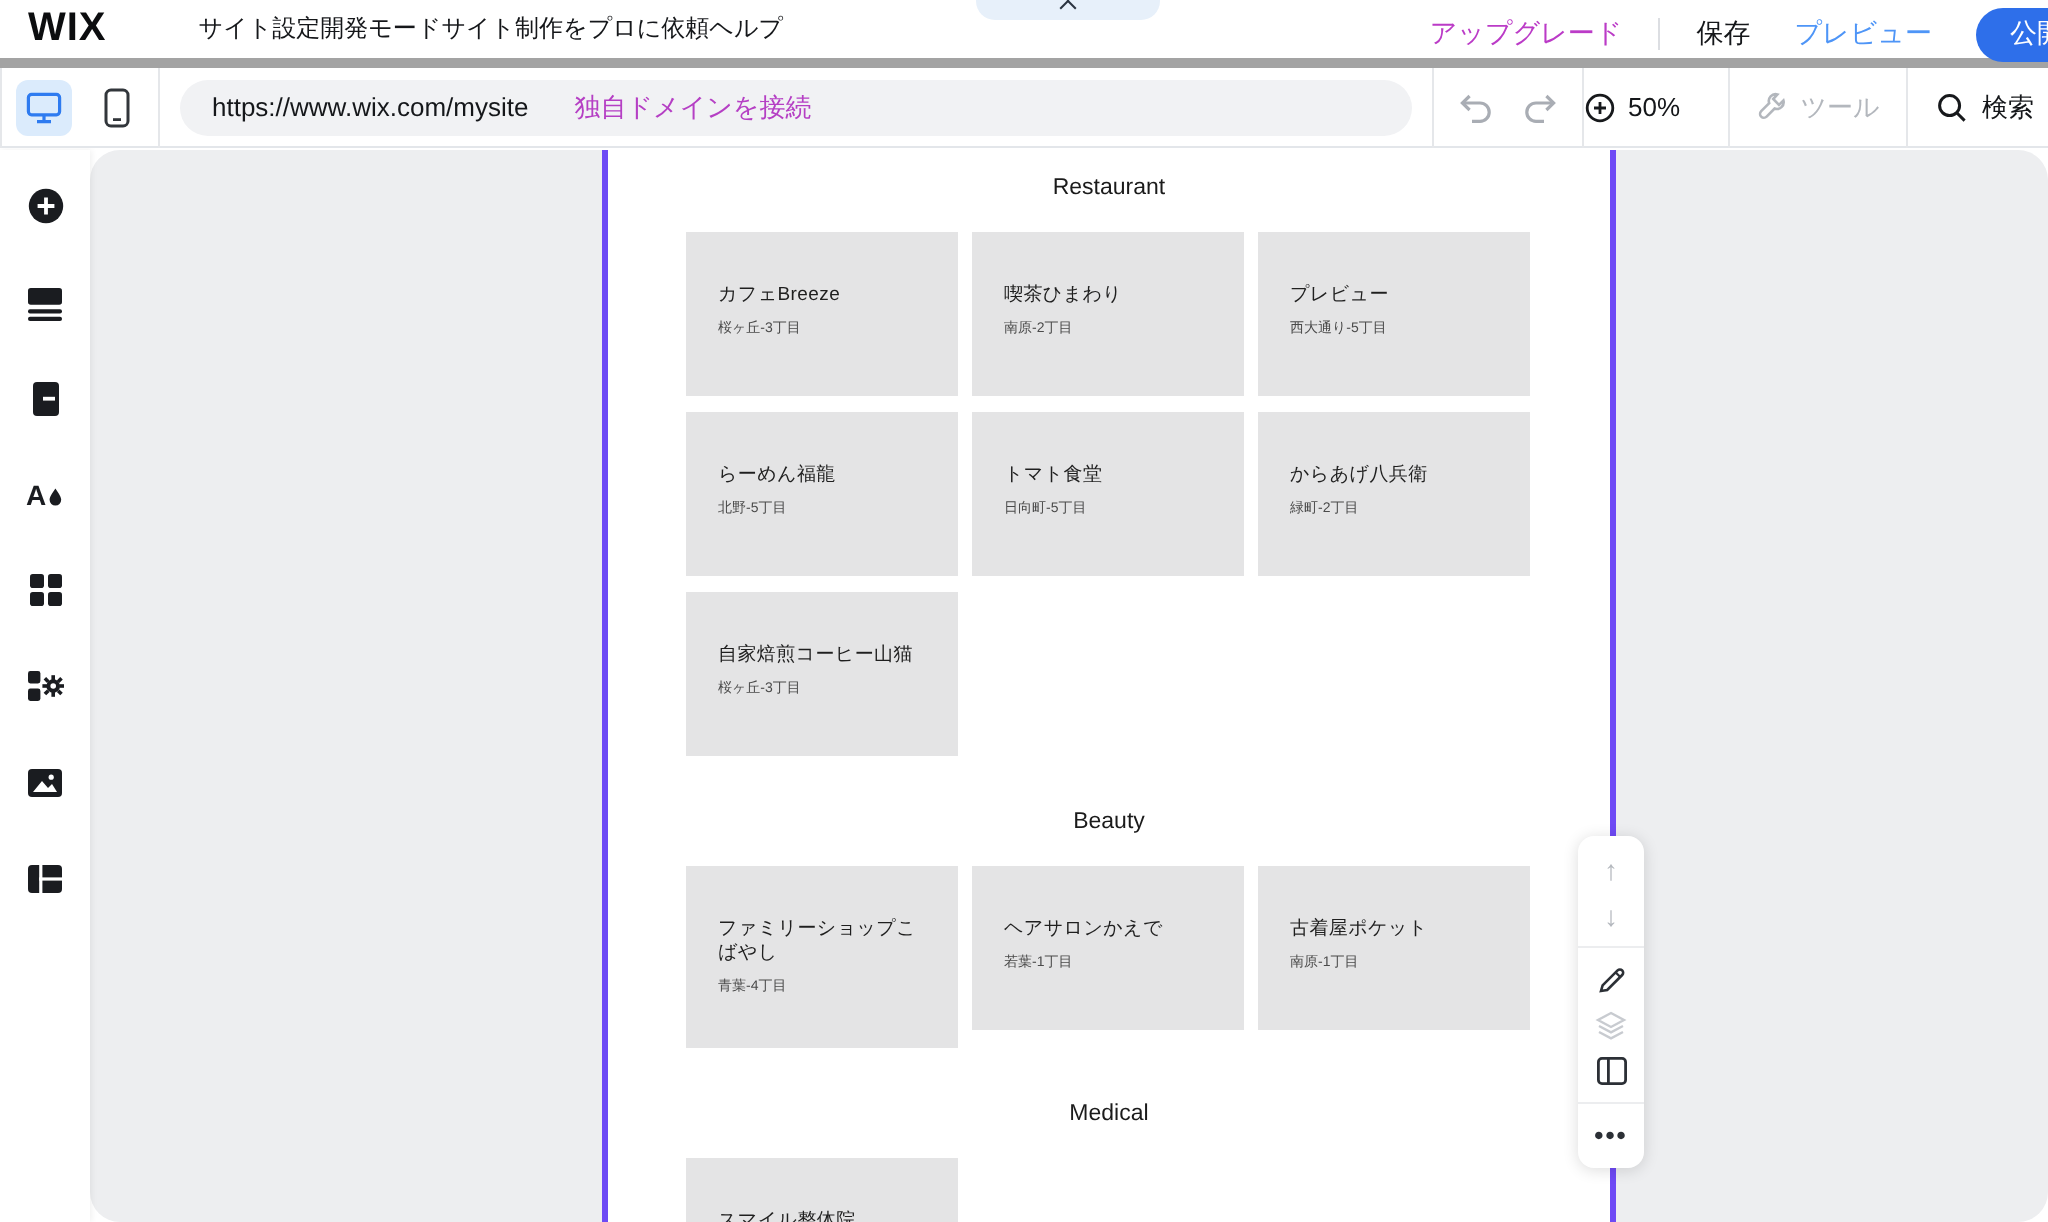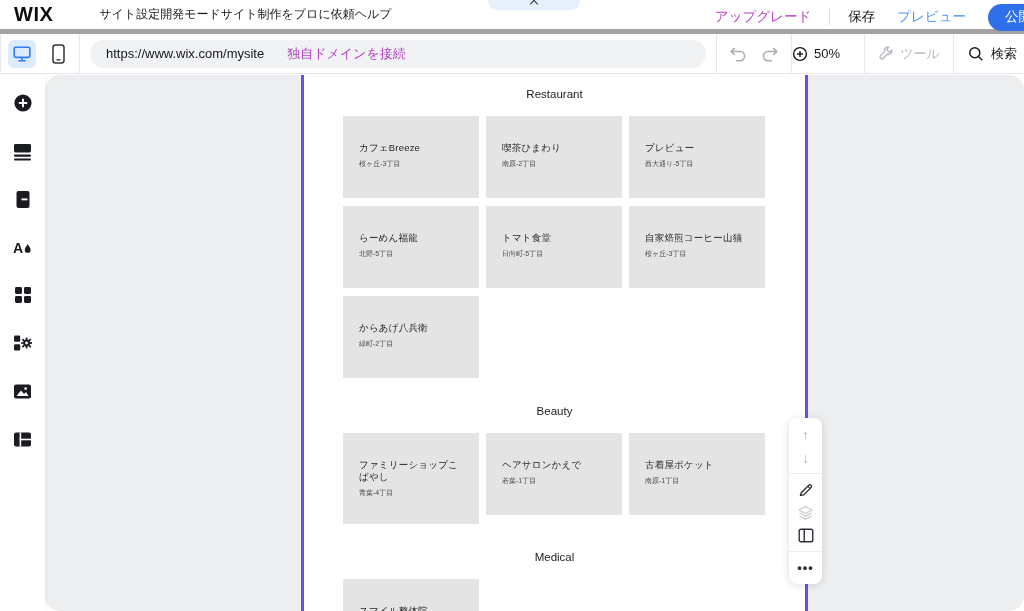--- a/index.html
+++ b/index.html
@@ -254,27 +254,27 @@
     <div class="card-title">らーめん福龍</div>
     <div class="card-sub">北野-5丁目</div>
   </div>
 
   <div class="card">
     <div class="card-title">トマト食堂</div>
     <div class="card-sub">日向町-5丁目</div>
   </div>
 
   <div class="card">
+    <div class="card-title">からあげ八兵衛</div>
+    <div class="card-sub">緑町-2丁目</div>
+  </div>
+
+  <div class="card">
     <div class="card-title">自家焙煎コーヒー山猫</div>
     <div class="card-sub">桜ヶ丘-3丁目</div>
-  </div>
-
-  <div class="card">
-    <div class="card-title">からあげ八兵衛</div>
-    <div class="card-sub">緑町-2丁目</div>
   </div>
 </div>
   </div>
 
   <div class="section">
     <div class="section-title">Beauty</div>
     <div class="card-grid">
   <div class="card">
     <div class="card-title">ファミリーショップこばやし</div>
     <div class="card-sub">青葉-4丁目</div>

